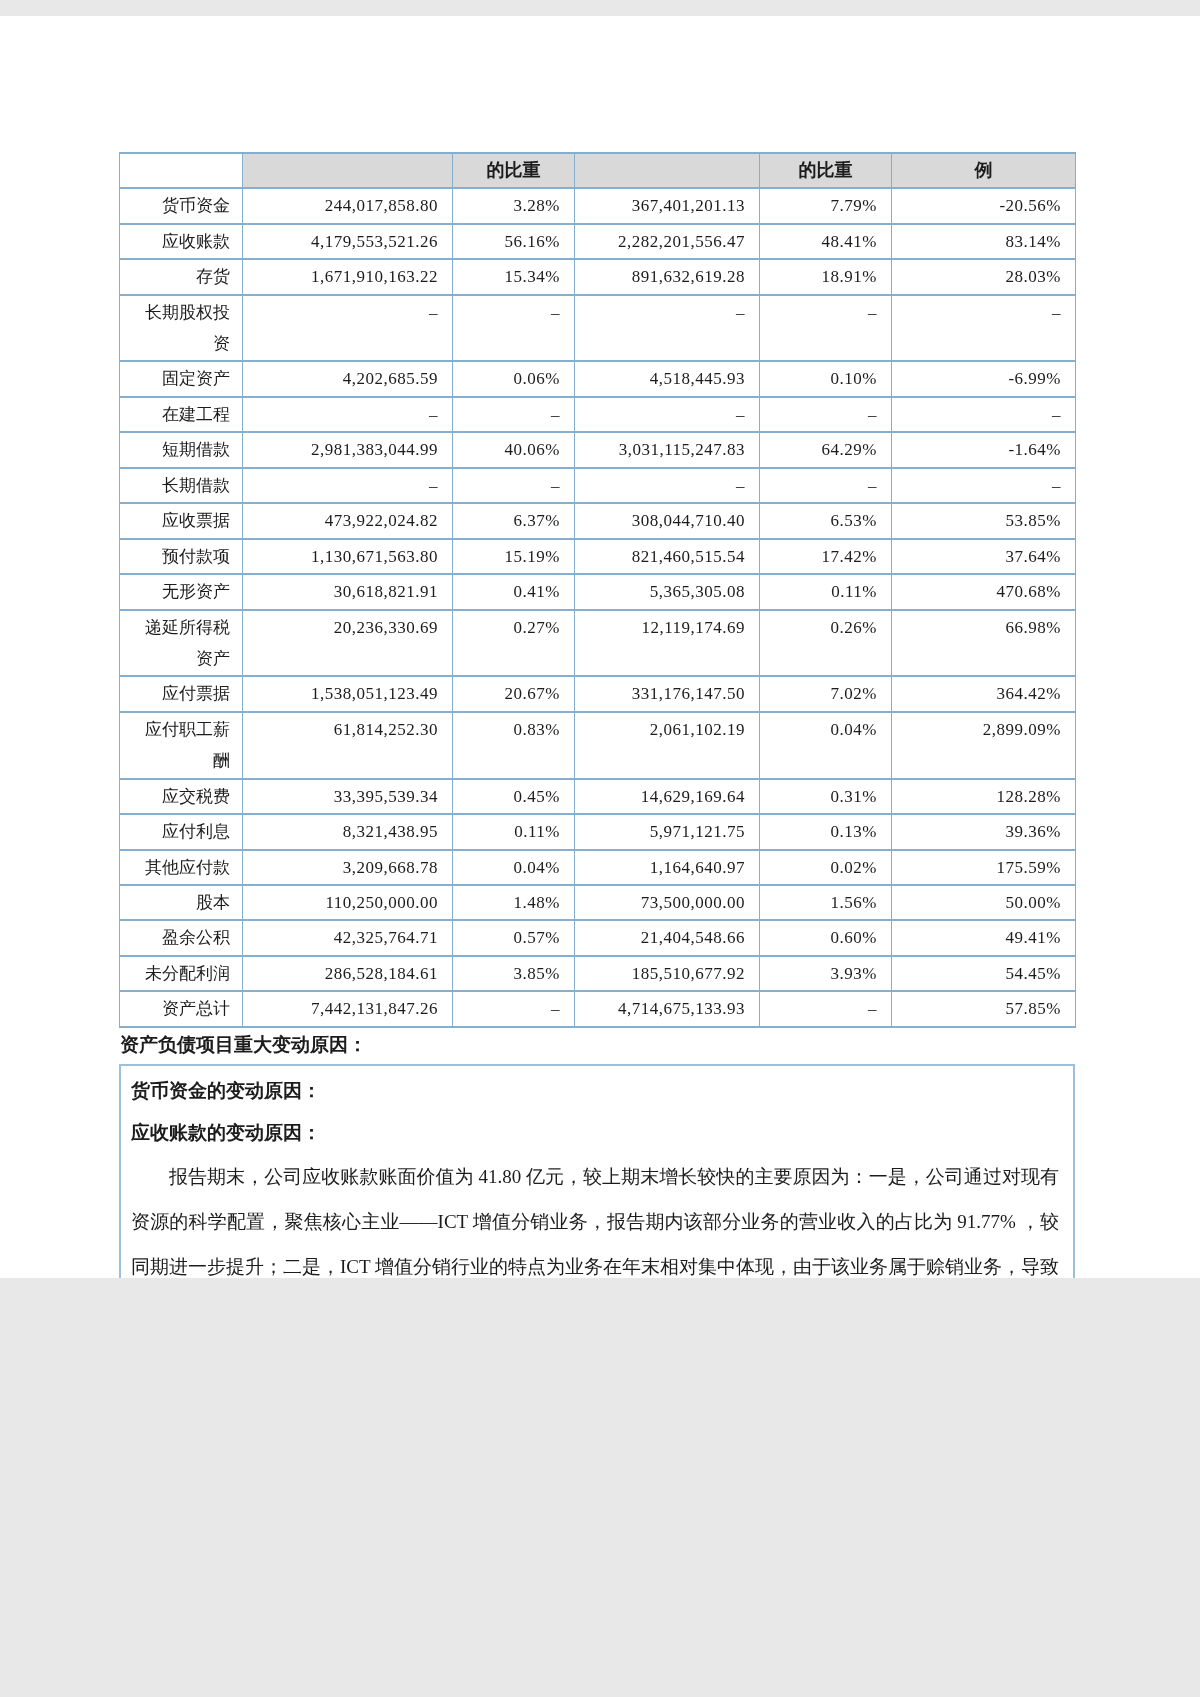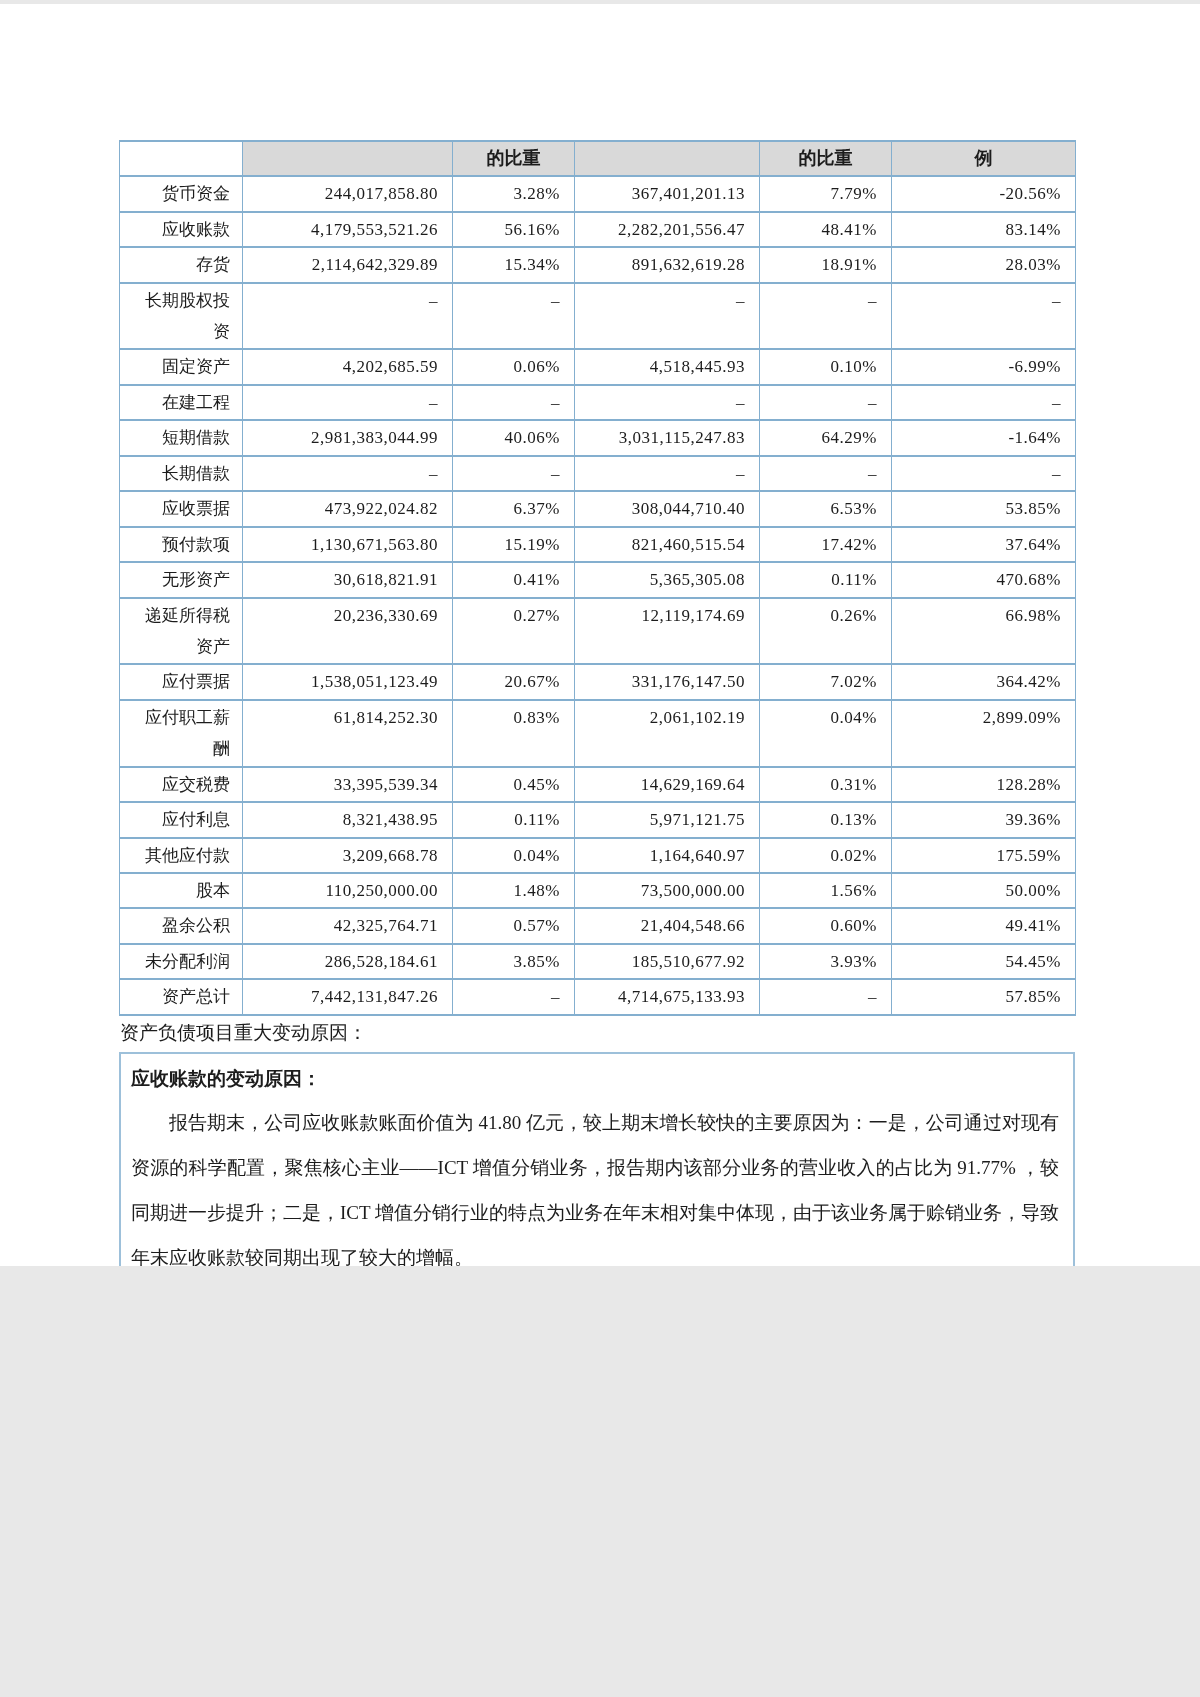--- a/index.html
+++ b/index.html
@@ -1,19 +1,19 @@
 <!DOCTYPE html>
 <html lang="zh"><head>
 <meta charset="utf-8">
 <style>
   html,body{margin:0;padding:0;background:#e8e8e8;}
   .page{
     position:relative;
     width:1200px;height:1262px;
-    margin:4px auto;
+    margin:16px auto;
     background:#ffffff;
     color:#1c1c1c;
     font-family:"Liberation Serif","DejaVu Serif",serif;
     overflow:hidden;
     box-sizing:border-box;
   }
   
   table.fin{
     position:absolute;
     left:119px;top:136px;
@@ -50,21 +50,21 @@
   table.fin th.blank-first{background:#ffffff;}
   table.fin td{padding:1px 14px 1px 8px;}
   table.fin td.c-item{text-align:right; padding:1px 12px 1px 9px;}
   table.fin td.c-num{text-align:right; font-variant-numeric:tabular-nums; letter-spacing:0.5px;}
   
   .section-title{
     position:absolute;
     left:120px;top:1014px;
     width:956px;
     font-family:"Liberation Sans","DejaVu Sans",sans-serif;
-    font-weight:normal;
+    font-weight:bold;
     font-size:19px;
     line-height:1.6;
   }
   .reason-box{
     position:absolute;
     left:119px;top:1048px;
     width:956px;
     box-sizing:border-box;
     border:2px solid #9dc0da;
     padding:4px 14px 10px 10px;
@@ -118,21 +118,21 @@
         <tr>
           <td class="c-item">应收账款</td>
           <td class="c-num">4,179,553,521.26</td>
           <td class="c-num">56.16%</td>
           <td class="c-num">2,282,201,556.47</td>
           <td class="c-num">48.41%</td>
           <td class="c-num">83.14%</td>
         </tr>
         <tr>
           <td class="c-item">存货</td>
-          <td class="c-num">2,114,642,329.89</td>
+          <td class="c-num">1,671,910,163.22</td>
           <td class="c-num">15.34%</td>
           <td class="c-num">891,632,619.28</td>
           <td class="c-num">18.91%</td>
           <td class="c-num">28.03%</td>
         </tr>
         <tr>
           <td class="c-item">长期股权投资</td>
           <td class="c-num">–</td>
           <td class="c-num">–</td>
           <td class="c-num">–</td>
@@ -274,18 +274,19 @@
           <td class="c-num">4,714,675,133.93</td>
           <td class="c-num">–</td>
           <td class="c-num">57.85%</td>
         </tr>
       </tbody>
   </table>
 
   <div class="section-title">资产负债项目重大变动原因：</div>
 
   <div class="reason-box">
+      <div class="blk-heading">货币资金的变动原因：</div>
       <div class="blk-heading">应收账款的变动原因：</div>
       <div class="blk-paragraph">报告期末，公司应收账款账面价值为 41.80 亿元，较上期末增长较快的主要原因为：一是，公司通过对现有资源的科学配置，聚焦核心主业——ICT 增值分销业务，报告期内该部分业务的营业收入的占比为 91.77% ，较同期进一步提升；二是，ICT 增值分销行业的特点为业务在年末相对集中体现，由于该业务属于赊销业务，导致年末应收账款较同期出现了较大的增幅。</div>
       <div class="blk-heading">存货的变动原因：</div>
     </div>
 
 </div>
 
 </body></html>

